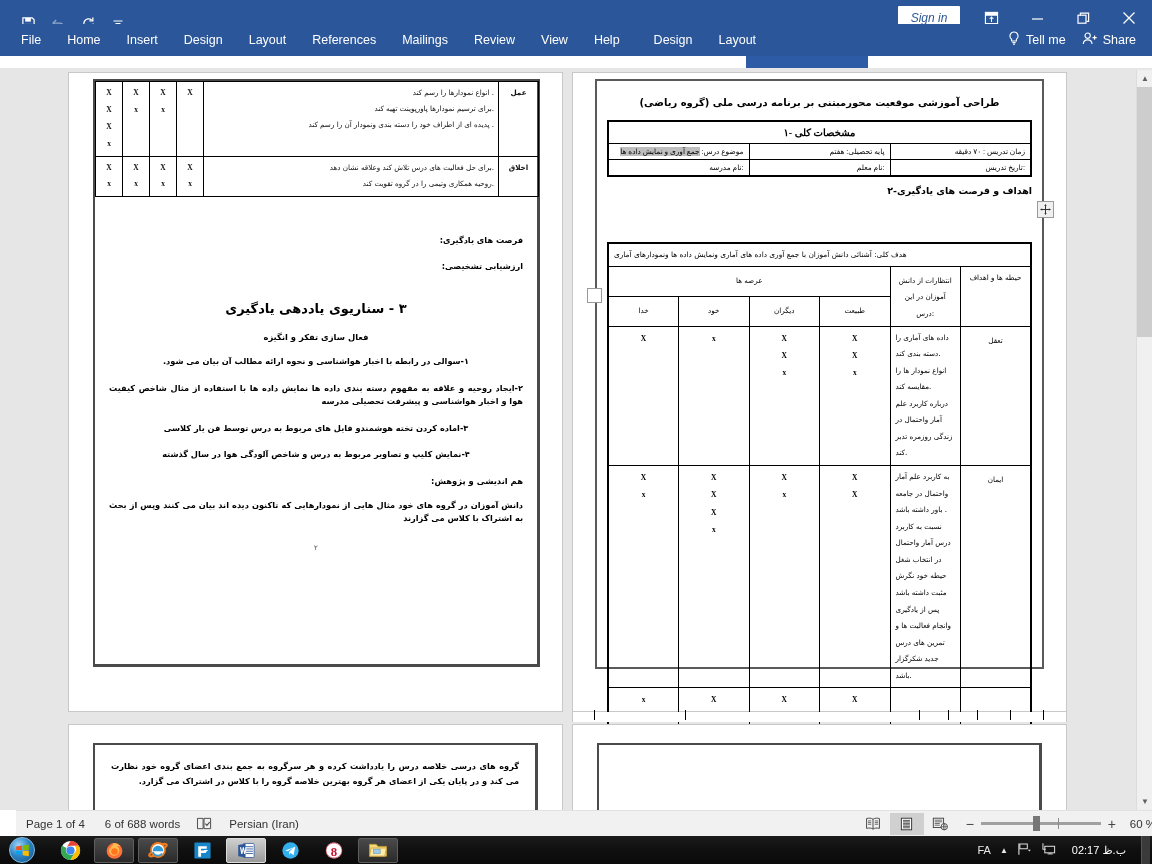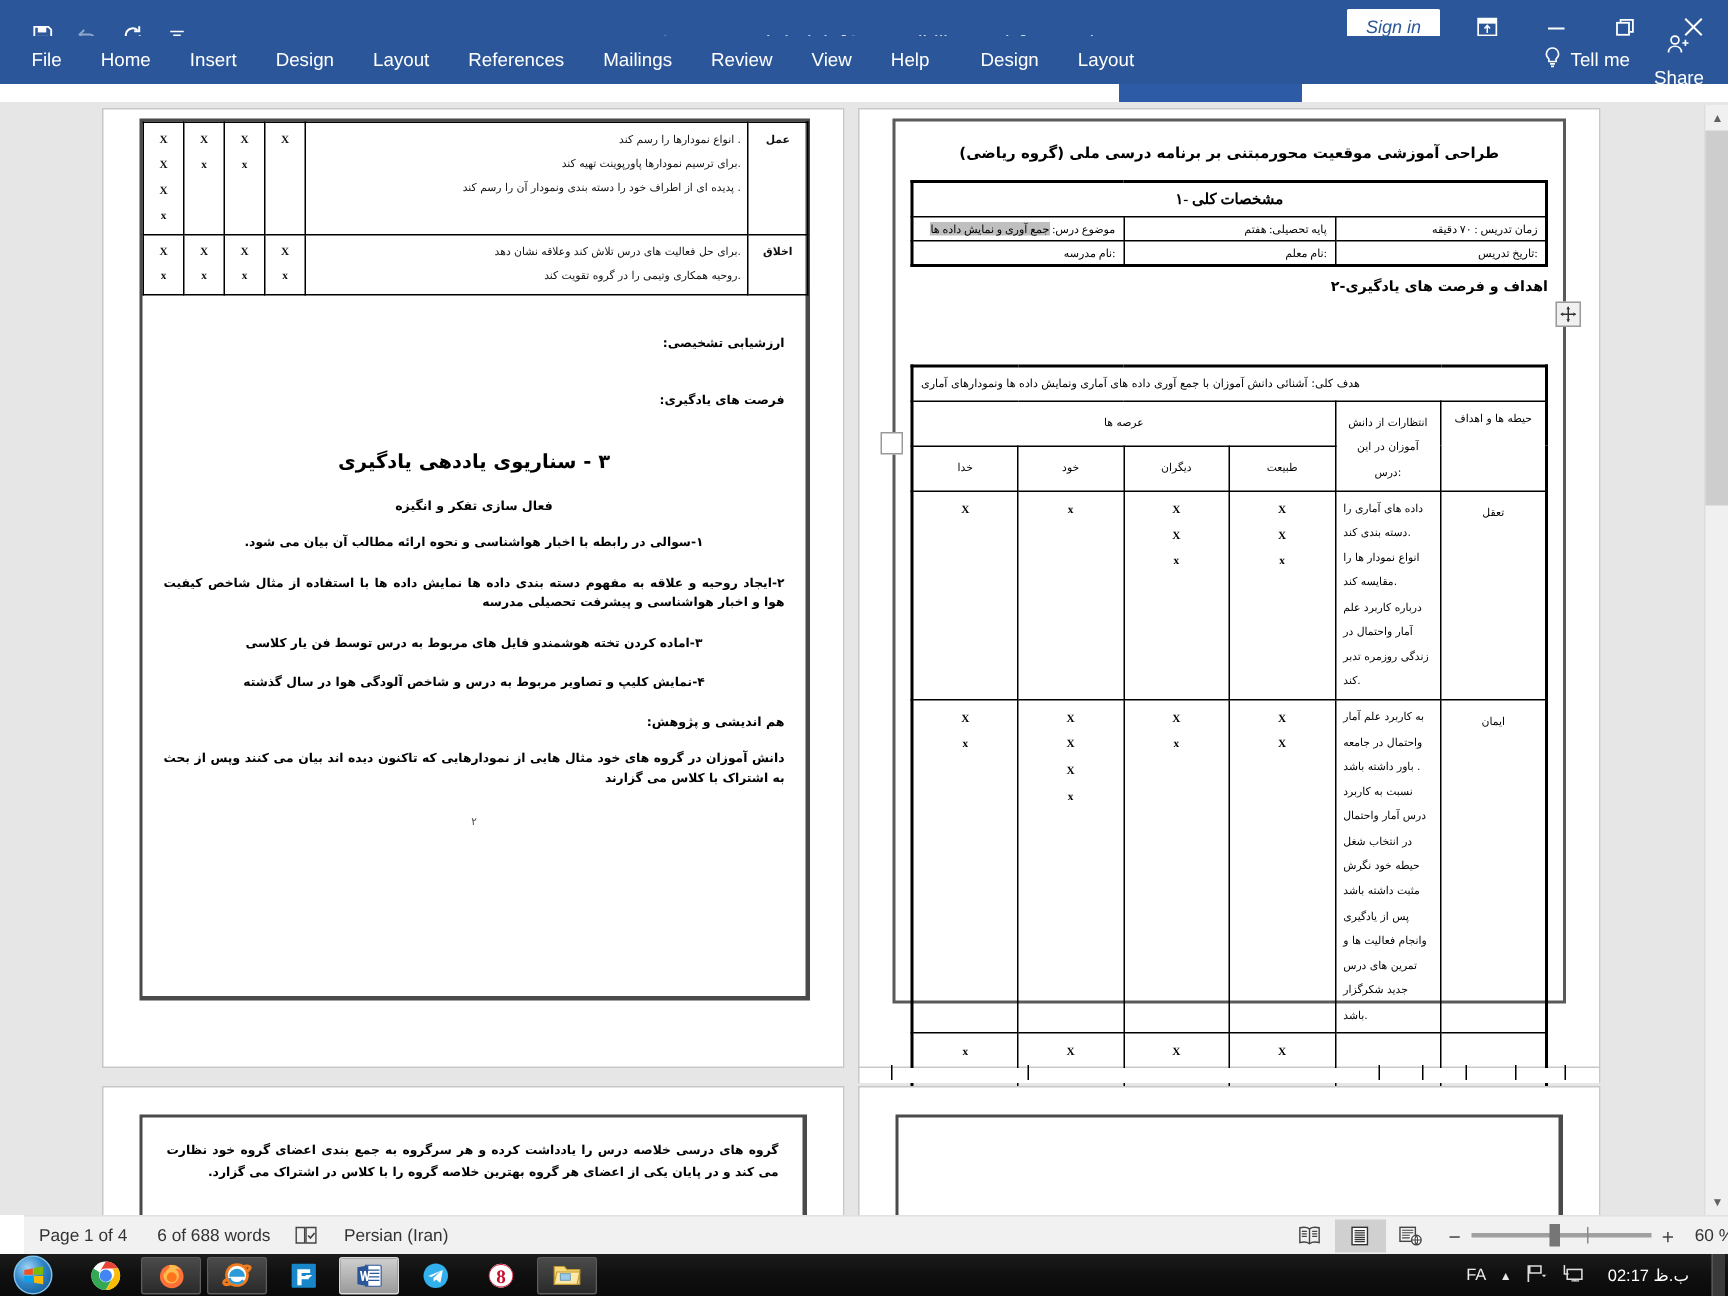--- a/index.html
+++ b/index.html
@@ -60,21 +60,20 @@
   .ribbon-right {
     position: absolute; right: 0; top: 0; height: 32px; display: flex; align-items: center;
   }
   .tellme {
     display: flex; align-items: center; gap: 6px; color: #ffffff; font-size: 12.5px;
     padding: 0 10px;
   }
   .share {
     display: flex; align-items: center; gap: 5px; color: #ffffff; font-size: 12.5px;
     padding: 0 16px 0 6px;
-    flex-direction: column;
   }
   .ribbon-sep {
     position: absolute; top: 68px; left: 0; width: 1152px; height: 2px; background: #e6e6e6;
   }
 
   
   .docarea {
     position: absolute; top: 70px; left: 0; width: 1152px; height: 740px;
     background: #e6e6e6; overflow: hidden;
   }
@@ -353,22 +352,22 @@
           <td class="txt">
             <div>برای حل فعالیت های درس تلاش کند وعلاقه نشان دهد.</div>
             <div>روحیه همکاری وتیمی را در گروه تقویت کند.</div>
           </td>
           <td class="lbl lblcol">اخلاق</td>
         </tr>
       </tbody>
         </table>
 
       <div class="lp-body">
+        <div class="lp-line" style="margin-top:28px">فرصت های یادگیری:</div>
         <div class="lp-line">ارزشیابی تشخیصی:</div>
-        <div class="lp-line" style="margin-top:28px">فرصت های یادگیری:</div>
         <div class="lp-h3">۳ -  سناریوی یاددهی یادگیری</div>
         <div class="lp-sub">فعال سازی تفکر و انگیزه</div>
         <div class="lp-item c">۱-سوالی در رابطه با اخبار هواشناسی و نحوه ارائه مطالب آن بیان می شود.</div>
         <div class="lp-item">۲-ایجاد روحیه و علاقه به مفهوم دسته بندی داده ها  نمایش داده ها با استفاده از مثال شاخص کیفیت هوا و اخبار هواشناسی و پیشرفت تحصیلی مدرسه</div>
         <div class="lp-item c">۳-اماده کردن تخته هوشمندو فایل های مربوط به درس توسط فن یار کلاسی</div>
         <div class="lp-item c">۴-نمایش کلیپ و تصاویر مربوط به درس و شاخص آلودگی هوا در سال گذشته</div>
         <div class="lp-sub" style="text-align:right;margin-top:14px">هم اندیشی و پژوهش:</div>
         <div class="lp-item">دانش آموزان در گروه های خود مثال هایی از نمودارهایی که تاکنون دیده اند بیان می کنند وپس از بحث به اشتراک با کلاس می گزارند</div>
         <div class="lp-pg">۲</div>
       </div>

